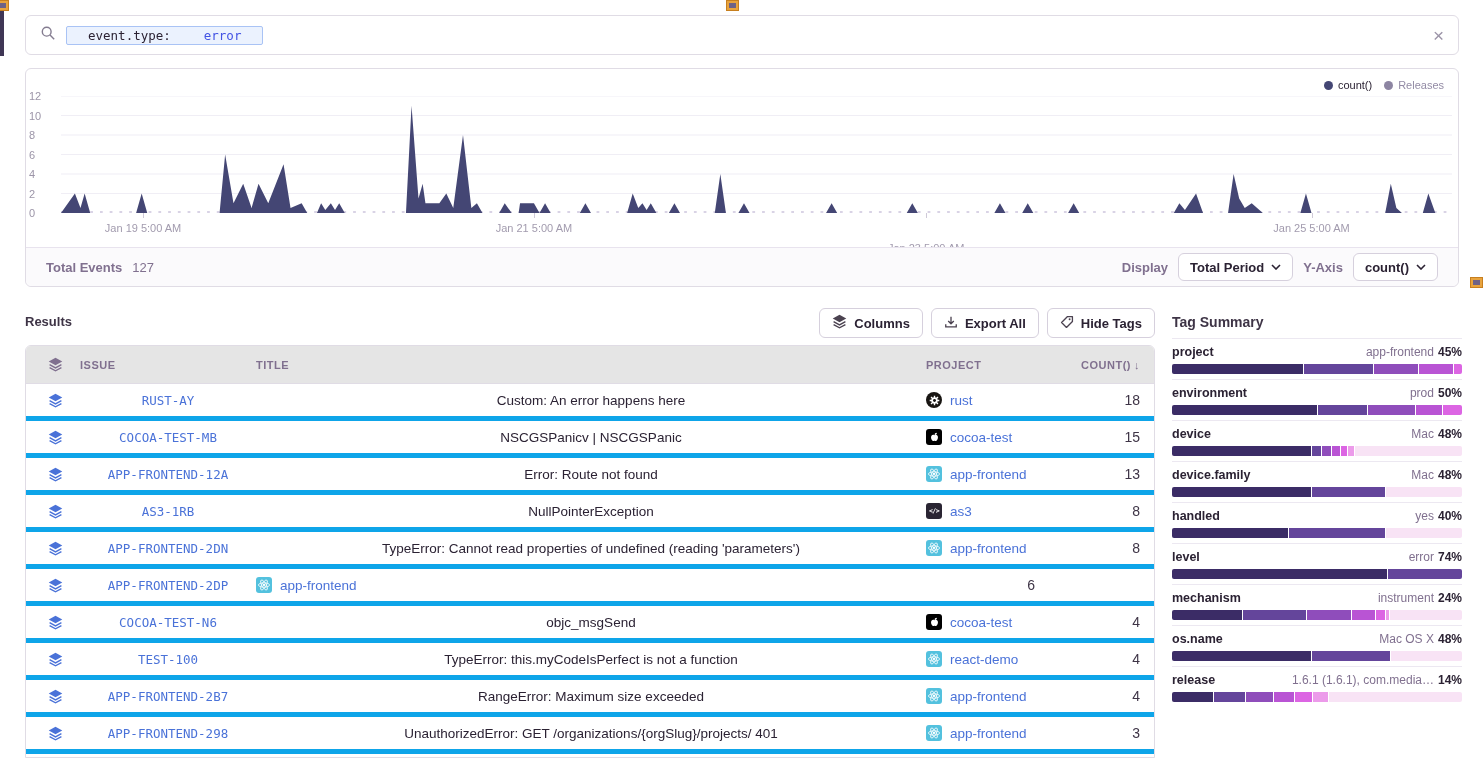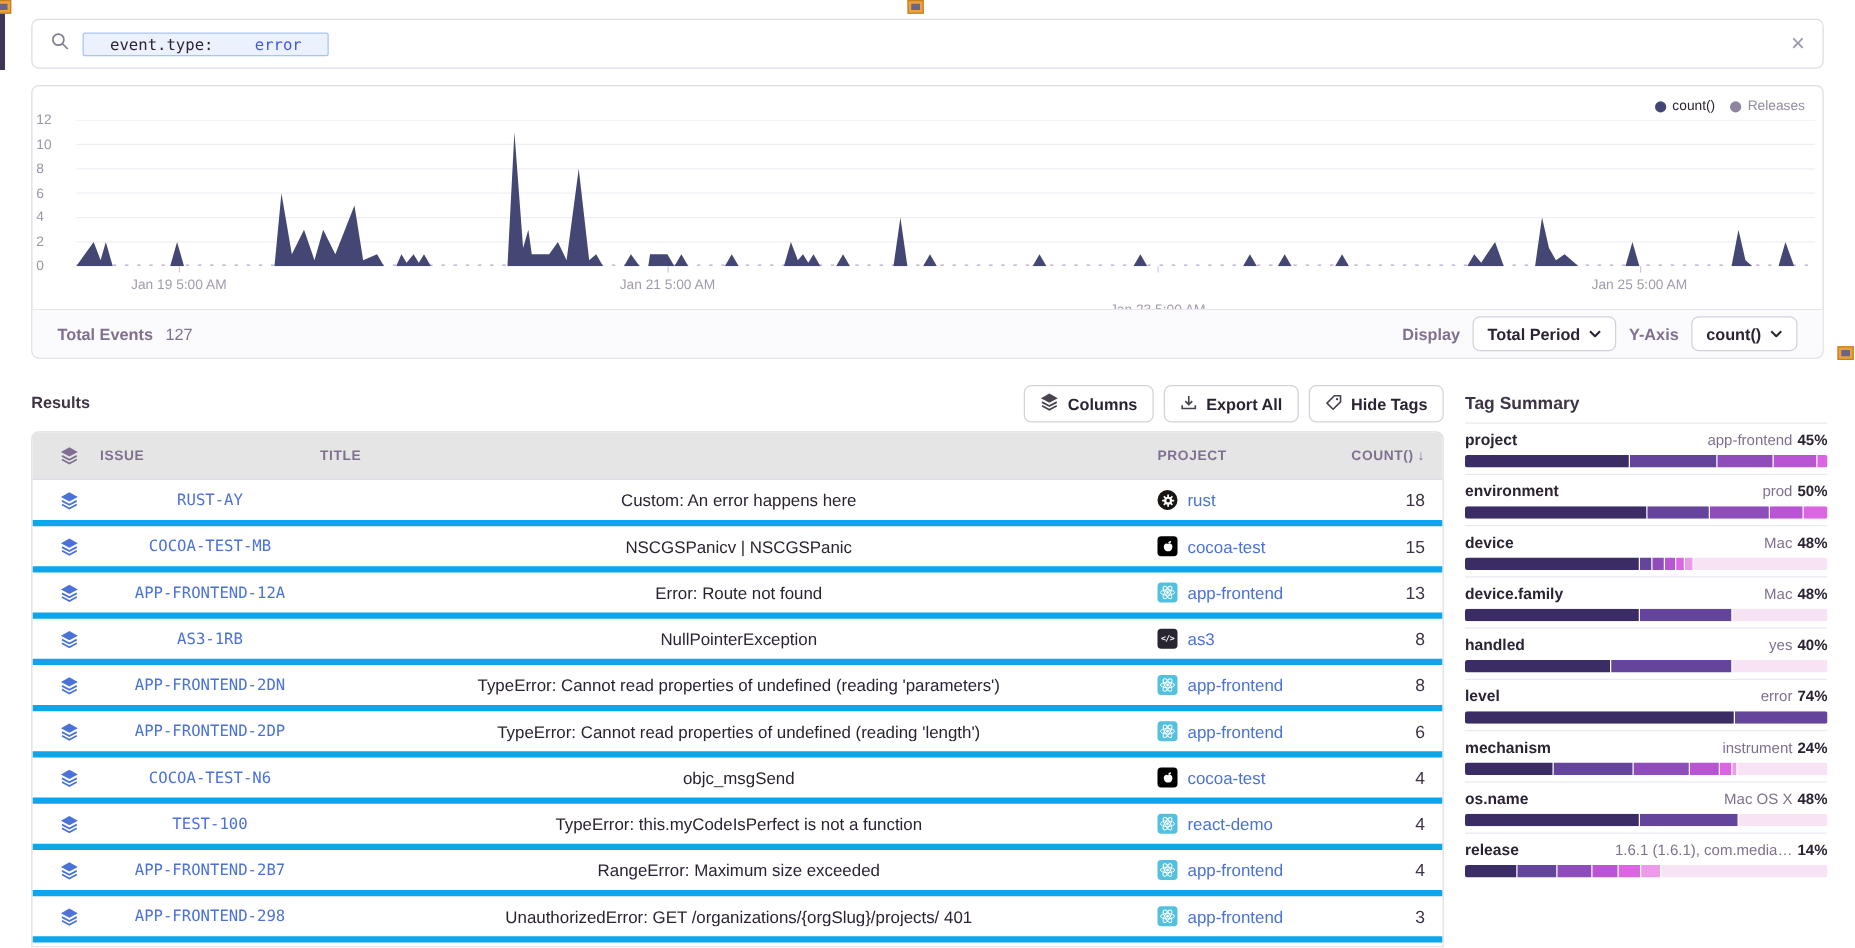--- a/index.html
+++ b/index.html
@@ -320,21 +320,20 @@
       </div>
       <div class="trow drow">
         <div class="c0">
           <svg width="15" height="15" viewBox="0 0 16 16">
             <path fill="#4A72D8" d="M8 .9 15.2 4.8 8 8.7.8 4.8Z"></path>
             <path fill="none" stroke="#4A72D8" stroke-width="1.5" d="M1.7 8.2 8 11.6 14.3 8.2"></path>
             <path fill="none" stroke="#4A72D8" stroke-width="1.5" d="M1.7 11.3 8 14.7 14.3 11.3"></path>
           </svg>
         </div>
         <div class="c1"><a class="issue-link">APP-FRONTEND-2DP</a></div>
-        <div class="cell-title">TypeError: Cannot read properties of undefined (reading 'length')</div>
         <div class="c3">
           <span class="pic pic-react">
             <svg width="14" height="14" viewBox="0 0 16 16" fill="none" stroke="#fff" stroke-width="0.9">
               <ellipse cx="8" cy="8" rx="6.4" ry="2.5"></ellipse>
               <ellipse cx="8" cy="8" rx="6.4" ry="2.5" transform="rotate(60 8 8)"></ellipse>
               <ellipse cx="8" cy="8" rx="6.4" ry="2.5" transform="rotate(120 8 8)"></ellipse>
               <circle cx="8" cy="8" r="1.3" fill="#fff" stroke="none"></circle>
             </svg>
           </span>
           <a class="proj-link">app-frontend</a>

